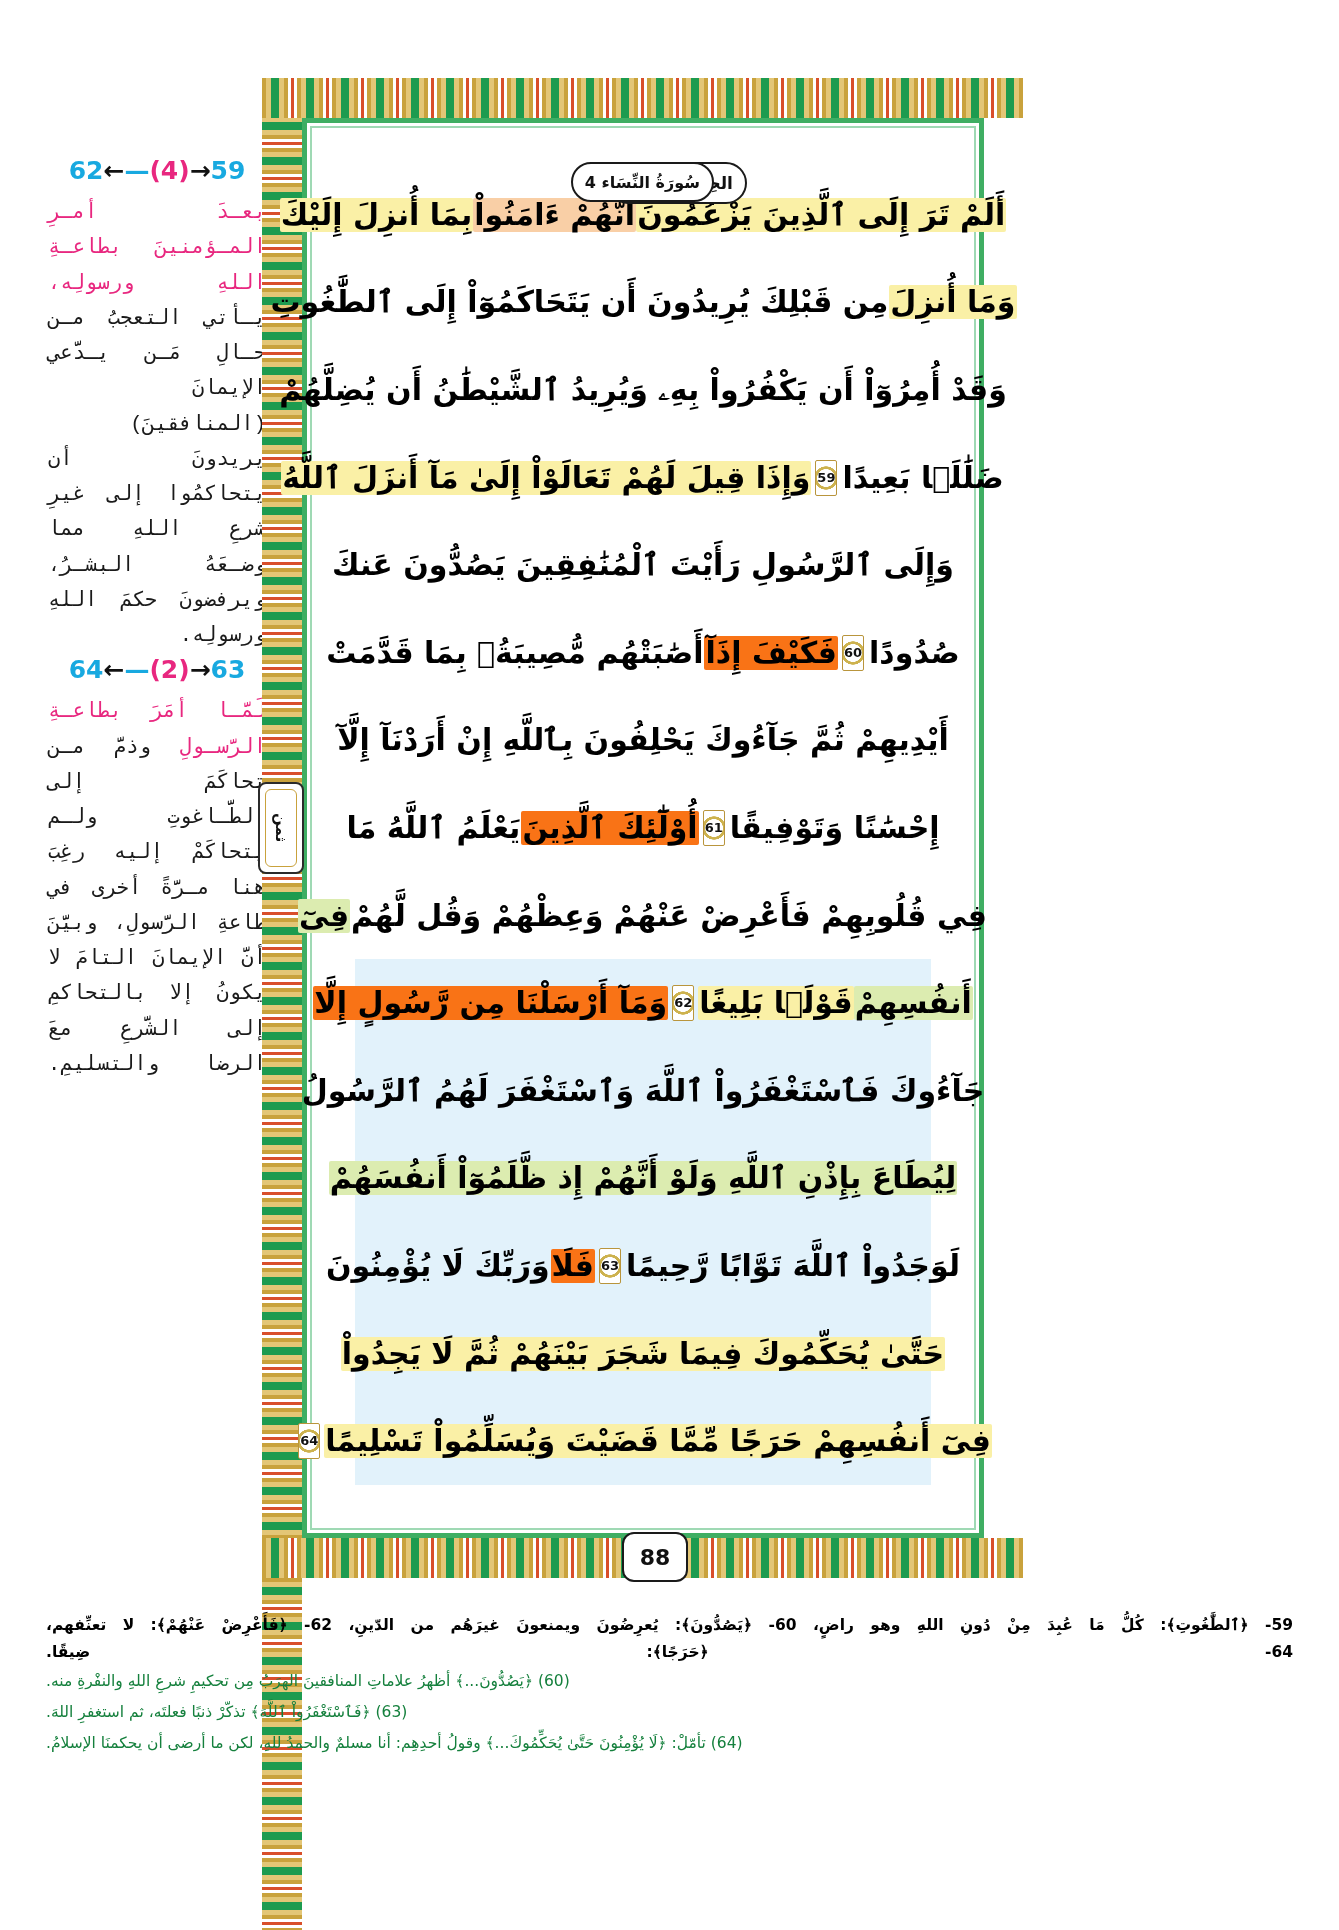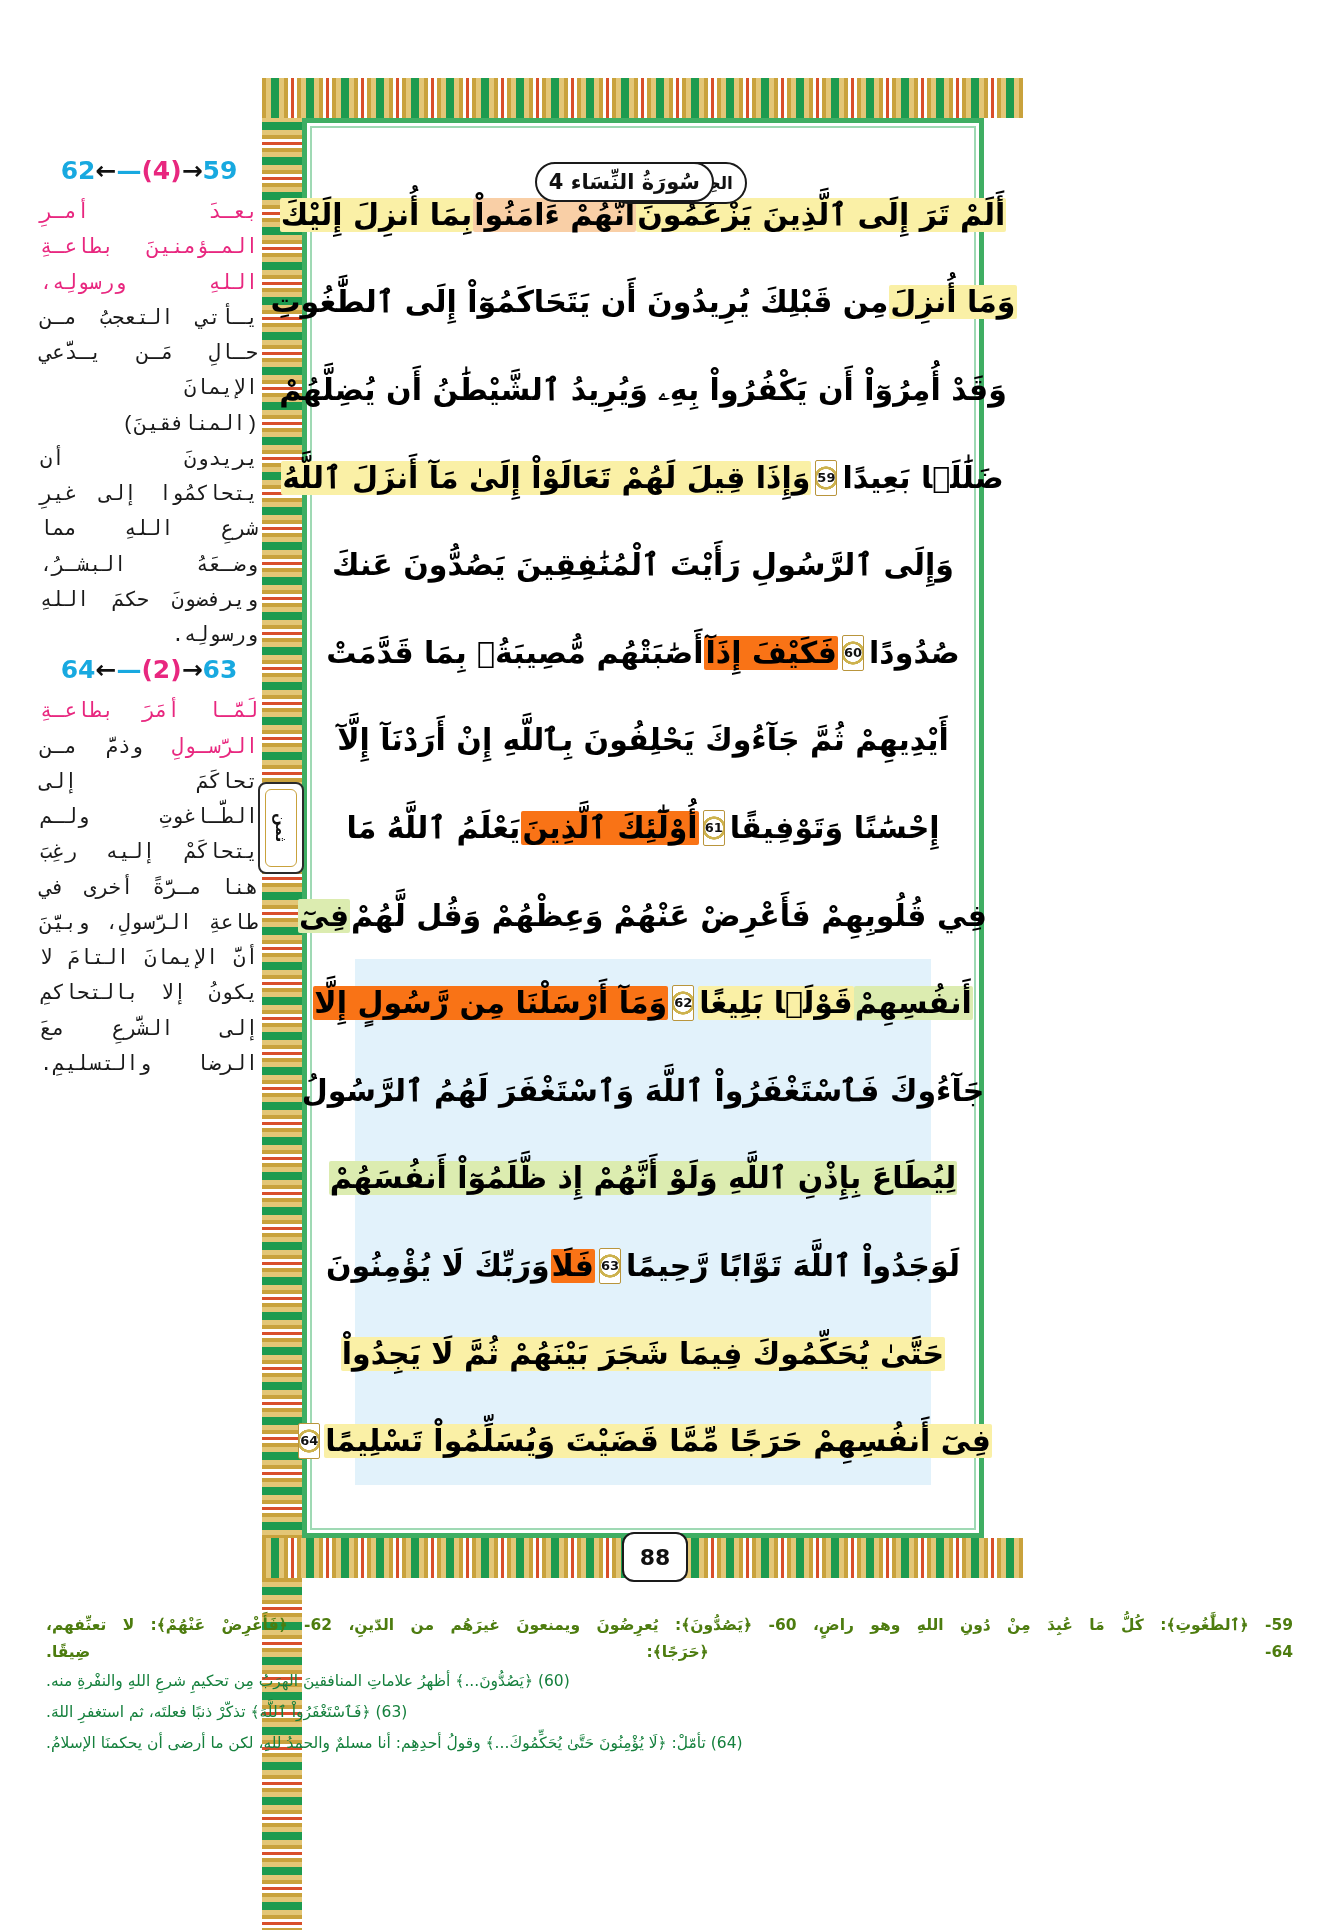--- a/index.html
+++ b/index.html
@@ -64,21 +64,21 @@
 
   
   .cartouche{
     position:absolute;background:#fff;border:2.5px solid #1a1a1a;
     border-radius:26px;display:flex;align-items:center;justify-content:center;
     font-family:"DejaVu Sans","Liberation Sans",sans-serif;
     font-size:17px;font-weight:700;color:#111;direction:rtl;white-space:nowrap;
     padding:1px 12px;z-index:9;
   }
   .cart-hizb{left:345px;top:84px;height:36px;}
-  .cart-surah{right:310px;top:84px;height:34px;font-size:21px;}
+  .cart-surah{right:310px;top:84px;height:34px;font-size:16px;}
 
   .pagenum{
     position:absolute;left:50%;transform:translateX(-50%);
     bottom:-4px;width:62px;height:46px;background:#fff;
     border:2.5px solid #1a1a1a;border-radius:12px;
     display:flex;align-items:center;justify-content:center;
     font-size:22px;font-weight:700;color:#111;z-index:9;margin-left:12px;
   }
 
   
@@ -118,21 +118,21 @@
   }
   .thumn .inner{
     width:30px;height:76px;border:1.5px solid #c9a23c;border-radius:6px;
     display:flex;align-items:center;justify-content:center;
     font-size:15px;font-weight:700;color:#111;
     writing-mode:vertical-rl;text-orientation:mixed;
   }
 
   
   .commentary{
-    position:absolute;left:40px;top:150px;width:218px;
+    position:absolute;left:48px;top:150px;width:218px;
     direction:rtl;text-align:justify;
   }
   .range{
     font-size:25px;font-weight:800;color:#18a9e0;text-align:center;
     direction:ltr;margin:6px 0 10px 0;letter-spacing:0px;
     font-family:"DejaVu Sans","Liberation Sans",sans-serif;
   }
   .range b{color:#e8277f;}
   .range .arr{color:#111;font-weight:700;}
   .ctext{
@@ -141,21 +141,21 @@
     text-align:justify;text-align-last:justify;
   }
   .ctext .accent{color:#e8277f;}
   .blk2{margin-top:2px;}
 
   
   .footnotes{
     position:absolute;left:46px;right:46px;top:1612px;direction:rtl;
   }
   .fn-blue{
-    color:#4d7c0f;font-size:15.5px;line-height:1.75;font-weight:700;
+    color:#000000;font-size:15.5px;line-height:1.75;font-weight:700;
     font-family:"DejaVu Sans","Liberation Serif",serif;
     text-align:justify;text-align-last:justify;
   }
   .fn-pink{
     color:#15803d;font-size:15.5px;line-height:2.0;font-weight:400;
     font-family:"DejaVu Sans","Liberation Serif",serif;
     text-align:left;direction:rtl;
   }
   .fn-pink div{text-align:left;}
 </style>

